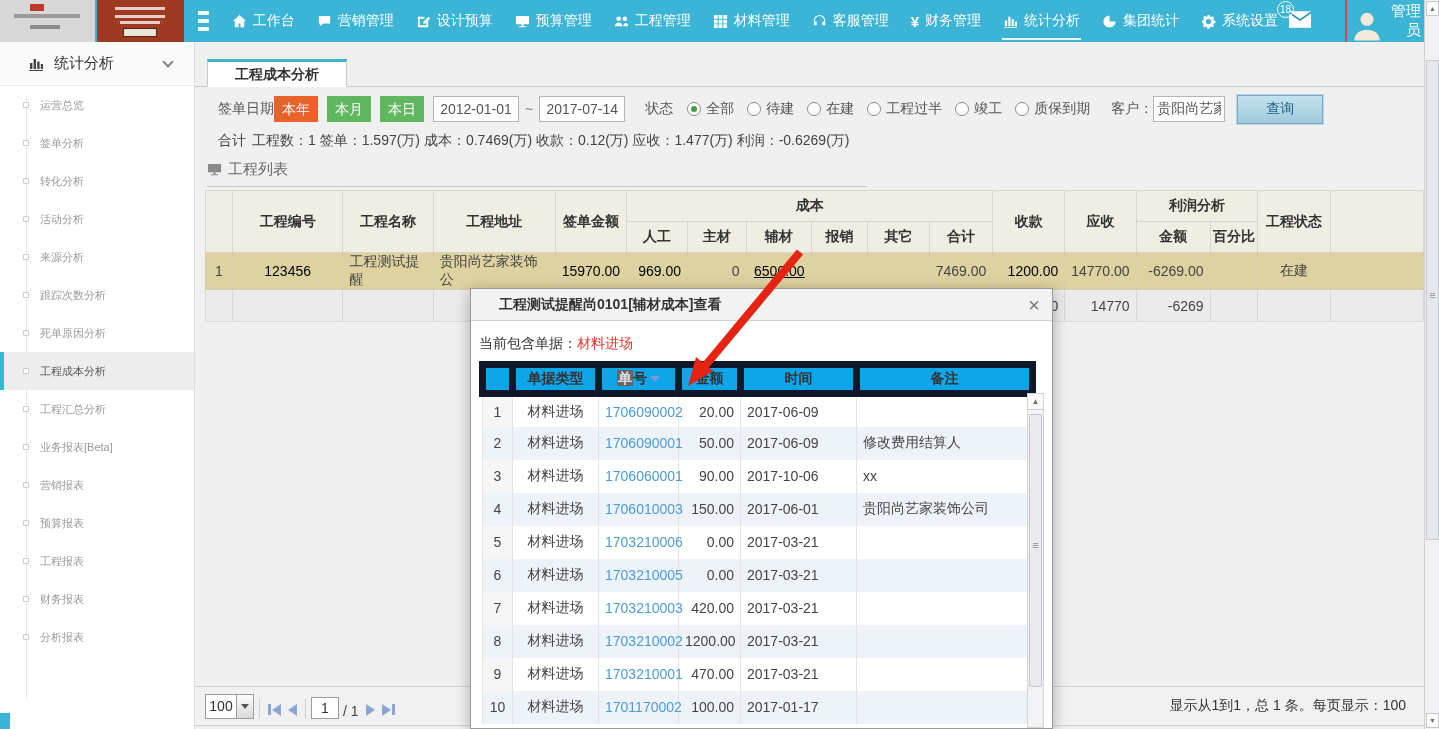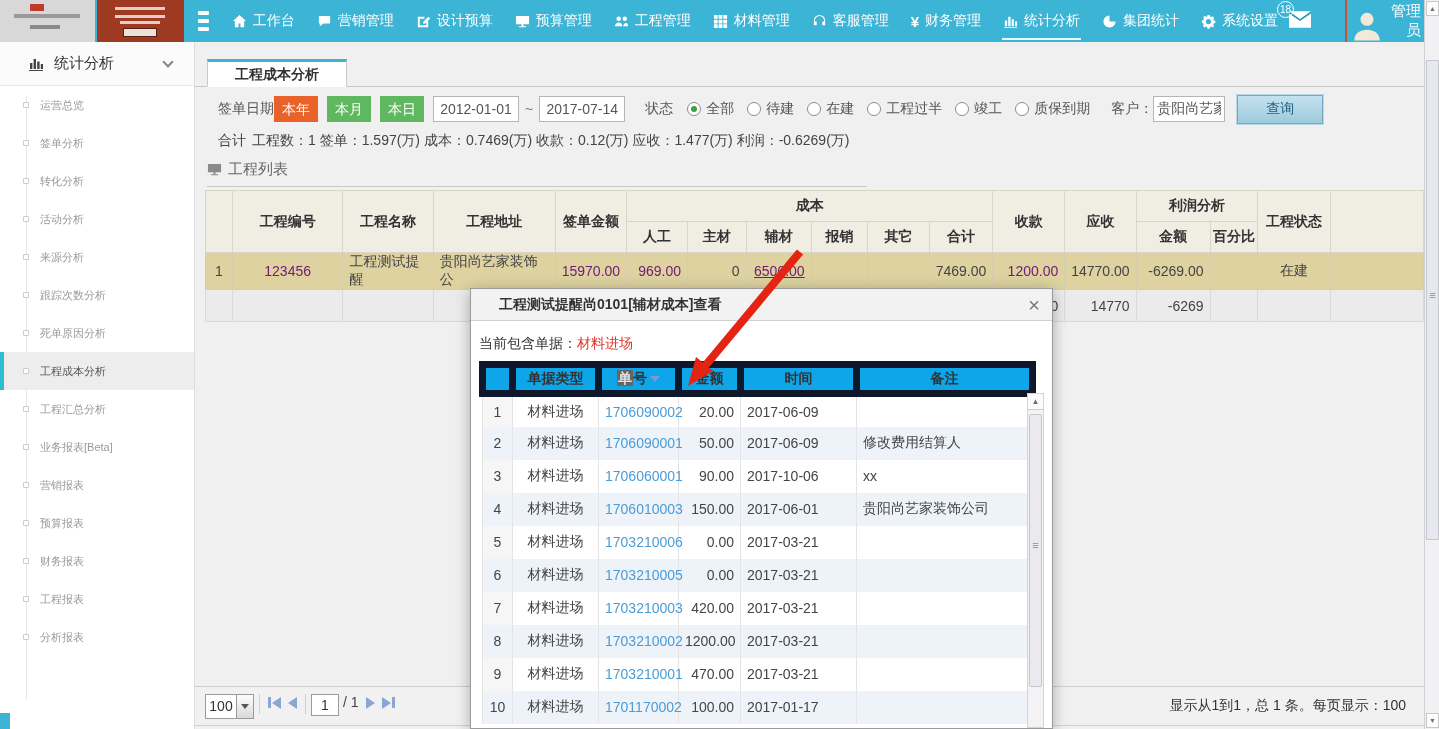--- a/index.html
+++ b/index.html
@@ -67,21 +67,21 @@
   .section-head svg { fill:#8a8a8a; }
 
   
   .ptable { position:absolute; left:10px; top:148px; border-collapse:collapse; table-layout:fixed; font-size:14px; background:#fff; z-index:2; }
   .ptable th { background:#f0ede3; border:1px solid #d8d5c9; font-weight:bold; color:#333; height:31px; font-size:14px; }
   .ptable td { border:1px solid #d5cfae; height:32px; padding:0 6px; color:#444; }
   .ptable tr.r1 td { background:#ddd2a0; }
   .ptable tr.tot td { background:#ebebeb; border-color:#d9d9d9; color:#444; }
   .num { text-align:right; }
   .ctr { text-align:center; }
-  .lk { color:#701a75; cursor:pointer; }
+  .lk { color:#000000; cursor:pointer; }
   .lk.u { text-decoration:underline; }
 
   
   .modal { position:absolute; left:470px; top:288px; width:583px; height:441px; background:#fff; border:1px solid #9a9a9a; box-shadow:0 3px 14px rgba(0,0,0,.3); z-index:40; overflow:hidden; }
   .m-head { height:32px; background:#f2f2f2; border-bottom:1px solid #cfcfcf; display:flex; align-items:center; }
   .m-title { font-size:14px; font-weight:bold; color:#333; padding-left:28px; }
   .m-close { margin-left:auto; margin-right:12px; font-size:20px; color:#777; cursor:pointer; line-height:1; }
   .m-note { padding:14px 8px 8px 8px; font-size:14px; color:#333; }
   .m-note .red { color:#e0362c; }
   .mtable { margin-left:8px; border-collapse:collapse; table-layout:fixed; font-size:14px; width:550px; }
@@ -97,21 +97,21 @@
   .m-scroll { position:absolute; right:8px; top:104px; width:17px; bottom:0; background:#f3f3f5; border:1px solid #d4d4d8; }
   .m-scroll .sbtn { position:absolute; left:0; width:15px; height:16px; background:#fbfbfb; border-bottom:1px solid #ccc; color:#707070; font-size:8px; text-align:center; line-height:16px; cursor:pointer; }
   .m-thumb { position:absolute; left:1px; top:20px; width:13px; height:273px; background:#e9e9ee; border:1px solid #c6c6d0; border-radius:2px; cursor:pointer; }
   .m-thumb .grip { display:block; text-align:center; color:#8a8a8a; font-size:11px; margin-top:126px; line-height:8px; }
 
   
   .arrow-svg { position:absolute; left:600px; top:238px; z-index:60; pointer-events:none; }
 
   
   .pagbar { position:absolute; left:0; top:644px; width:1229px; height:40px; background:#f1f1f1; border-top:1px solid #cfcfcf; border-bottom:1px solid #cfcfcf; display:flex; align-items:center; z-index:3; }
-  .pag-left { display:flex; align-items:flex-start; margin-left:10px; gap:1px; }
+  .pag-left { display:flex; align-items:flex-end; margin-left:10px; gap:1px; }
   .psel { display:flex; width:49px; height:25px; border:1px solid #9a9a9a; background:#fff; cursor:pointer; }
   .psel .pval { flex:1; font-size:14px; color:#333; text-align:center; line-height:23px; }
   .psel .pbtn { width:17px; background:linear-gradient(#fdfdfd,#d9d9d9); border-left:1px solid #9a9a9a; display:flex; align-items:center; justify-content:center; }
   .psel .pbtn i { width:0; height:0; border-left:4px solid transparent; border-right:4px solid transparent; border-top:5px solid #555; }
   .vsep { width:1px; height:20px; background:#d0d0d0; margin:0 4px; }
   .pg-btn { display:flex; align-items:center; gap:1px; padding:3px; cursor:pointer; }
   .tri-l { width:0; height:0; border-top:6px solid transparent; border-bottom:6px solid transparent; border-right:9px solid #8aa6d4; }
   .tri-r { width:0; height:0; border-top:6px solid transparent; border-bottom:6px solid transparent; border-left:9px solid #8aa6d4; }
   .pg-bar { width:3px; height:11px; background:#8aa6d4; }
   .pg-input { width:28px; height:22px; border:1px solid #9a9a9a; text-align:center; font-size:14px; color:#333; font-family:inherit; }
@@ -284,25 +284,25 @@
   <div class="s-item">
       <span class="dot"></span>
       <span>营销报表</span>
     </div>
   <div class="s-item">
       <span class="dot"></span>
       <span>预算报表</span>
     </div>
   <div class="s-item">
       <span class="dot"></span>
+      <span>工程报表</span>
+    </div>
+  <div class="s-item">
+      <span class="dot"></span>
       <span>财务报表</span>
-    </div>
-  <div class="s-item">
-      <span class="dot"></span>
-      <span>工程报表</span>
     </div>
   <div class="s-item">
       <span class="dot"></span>
       <span>分析报表</span>
     </div>
   <div class="sb-corner"></div>
 </div>
 
 <div class="content">
 

